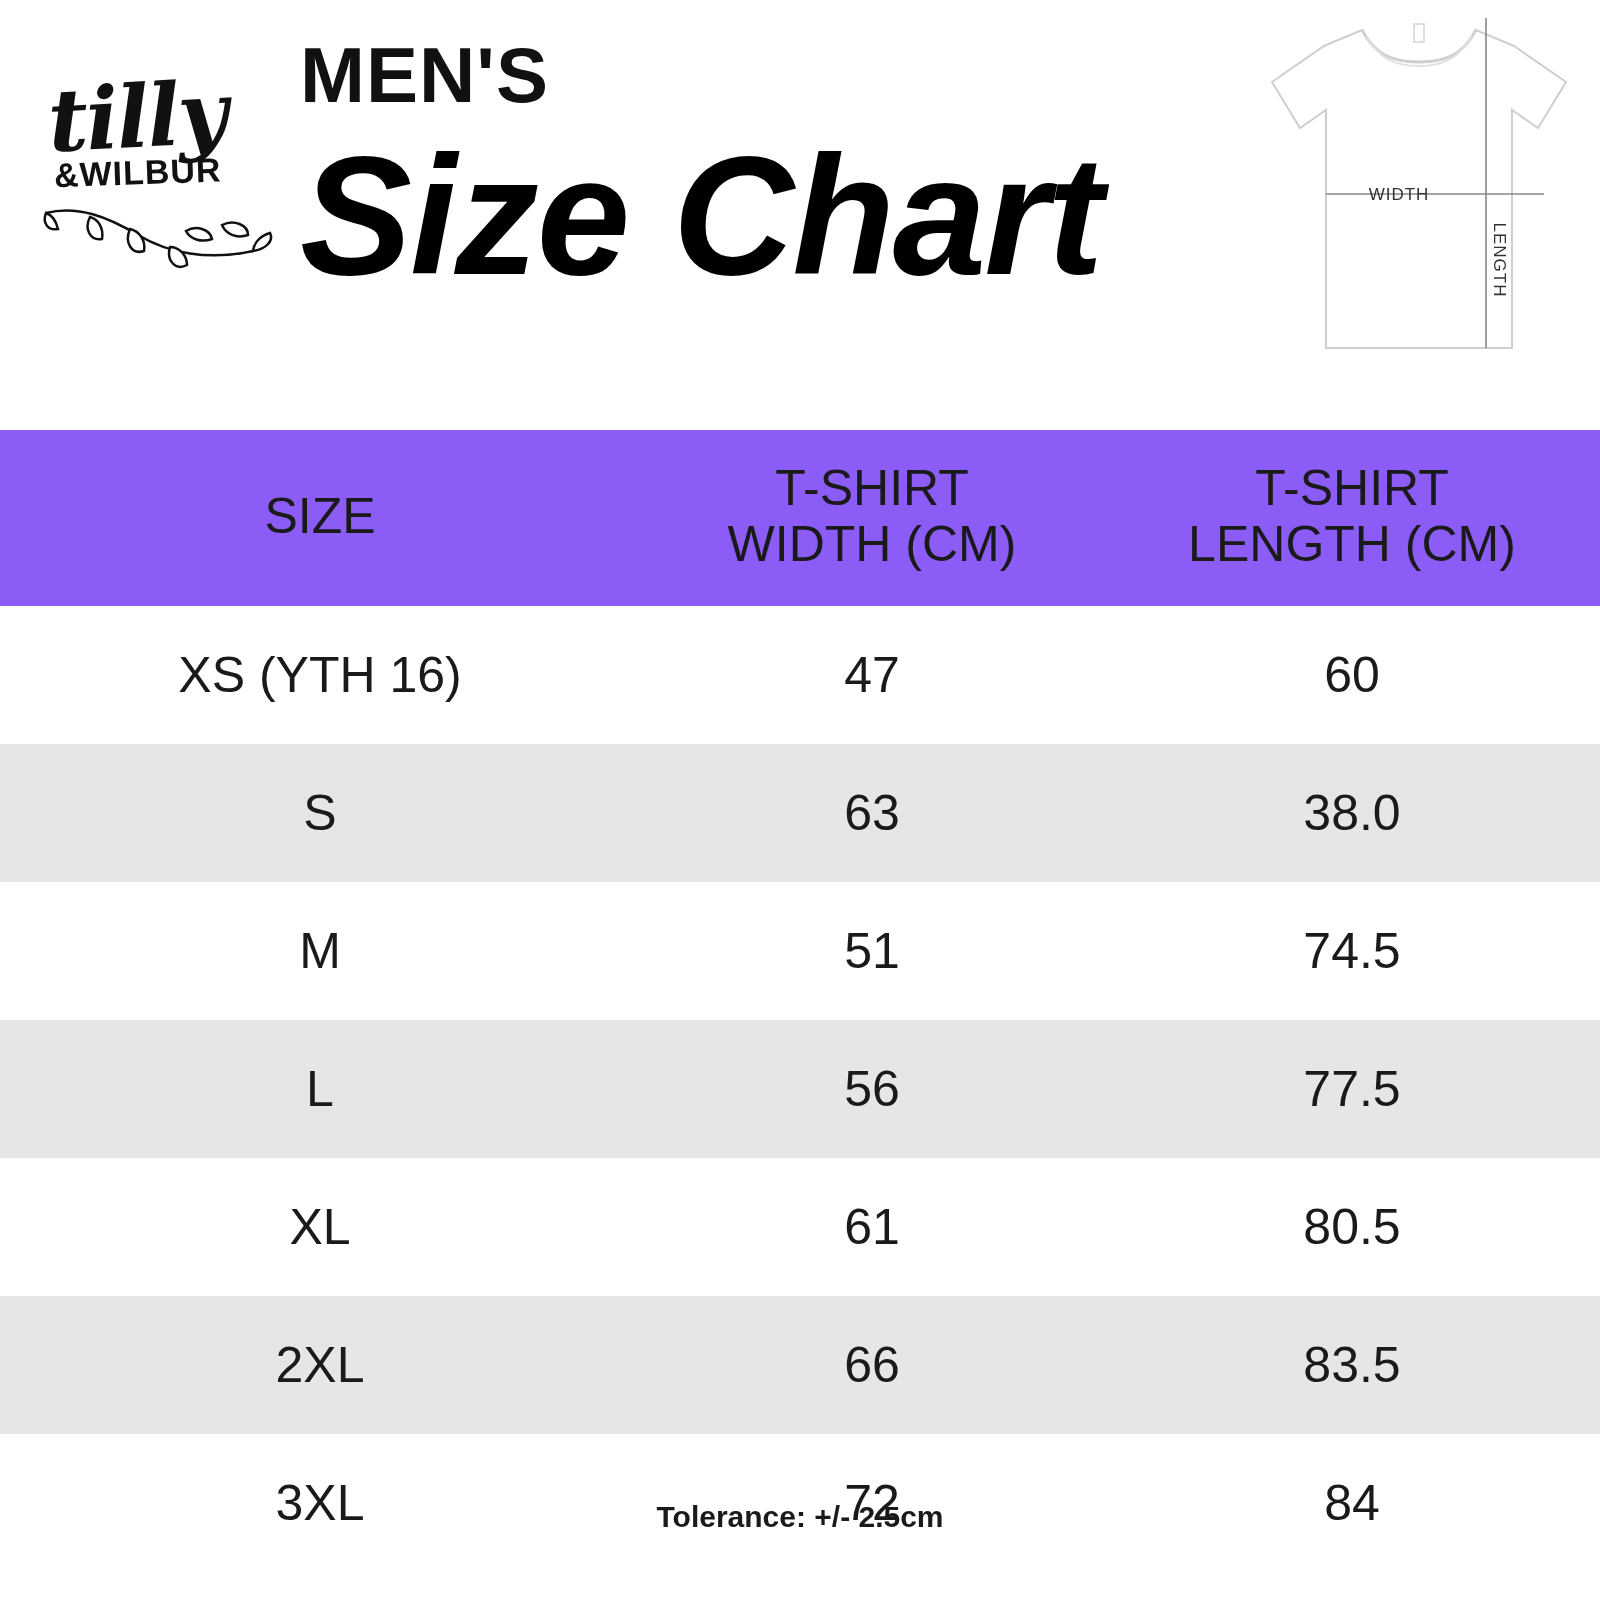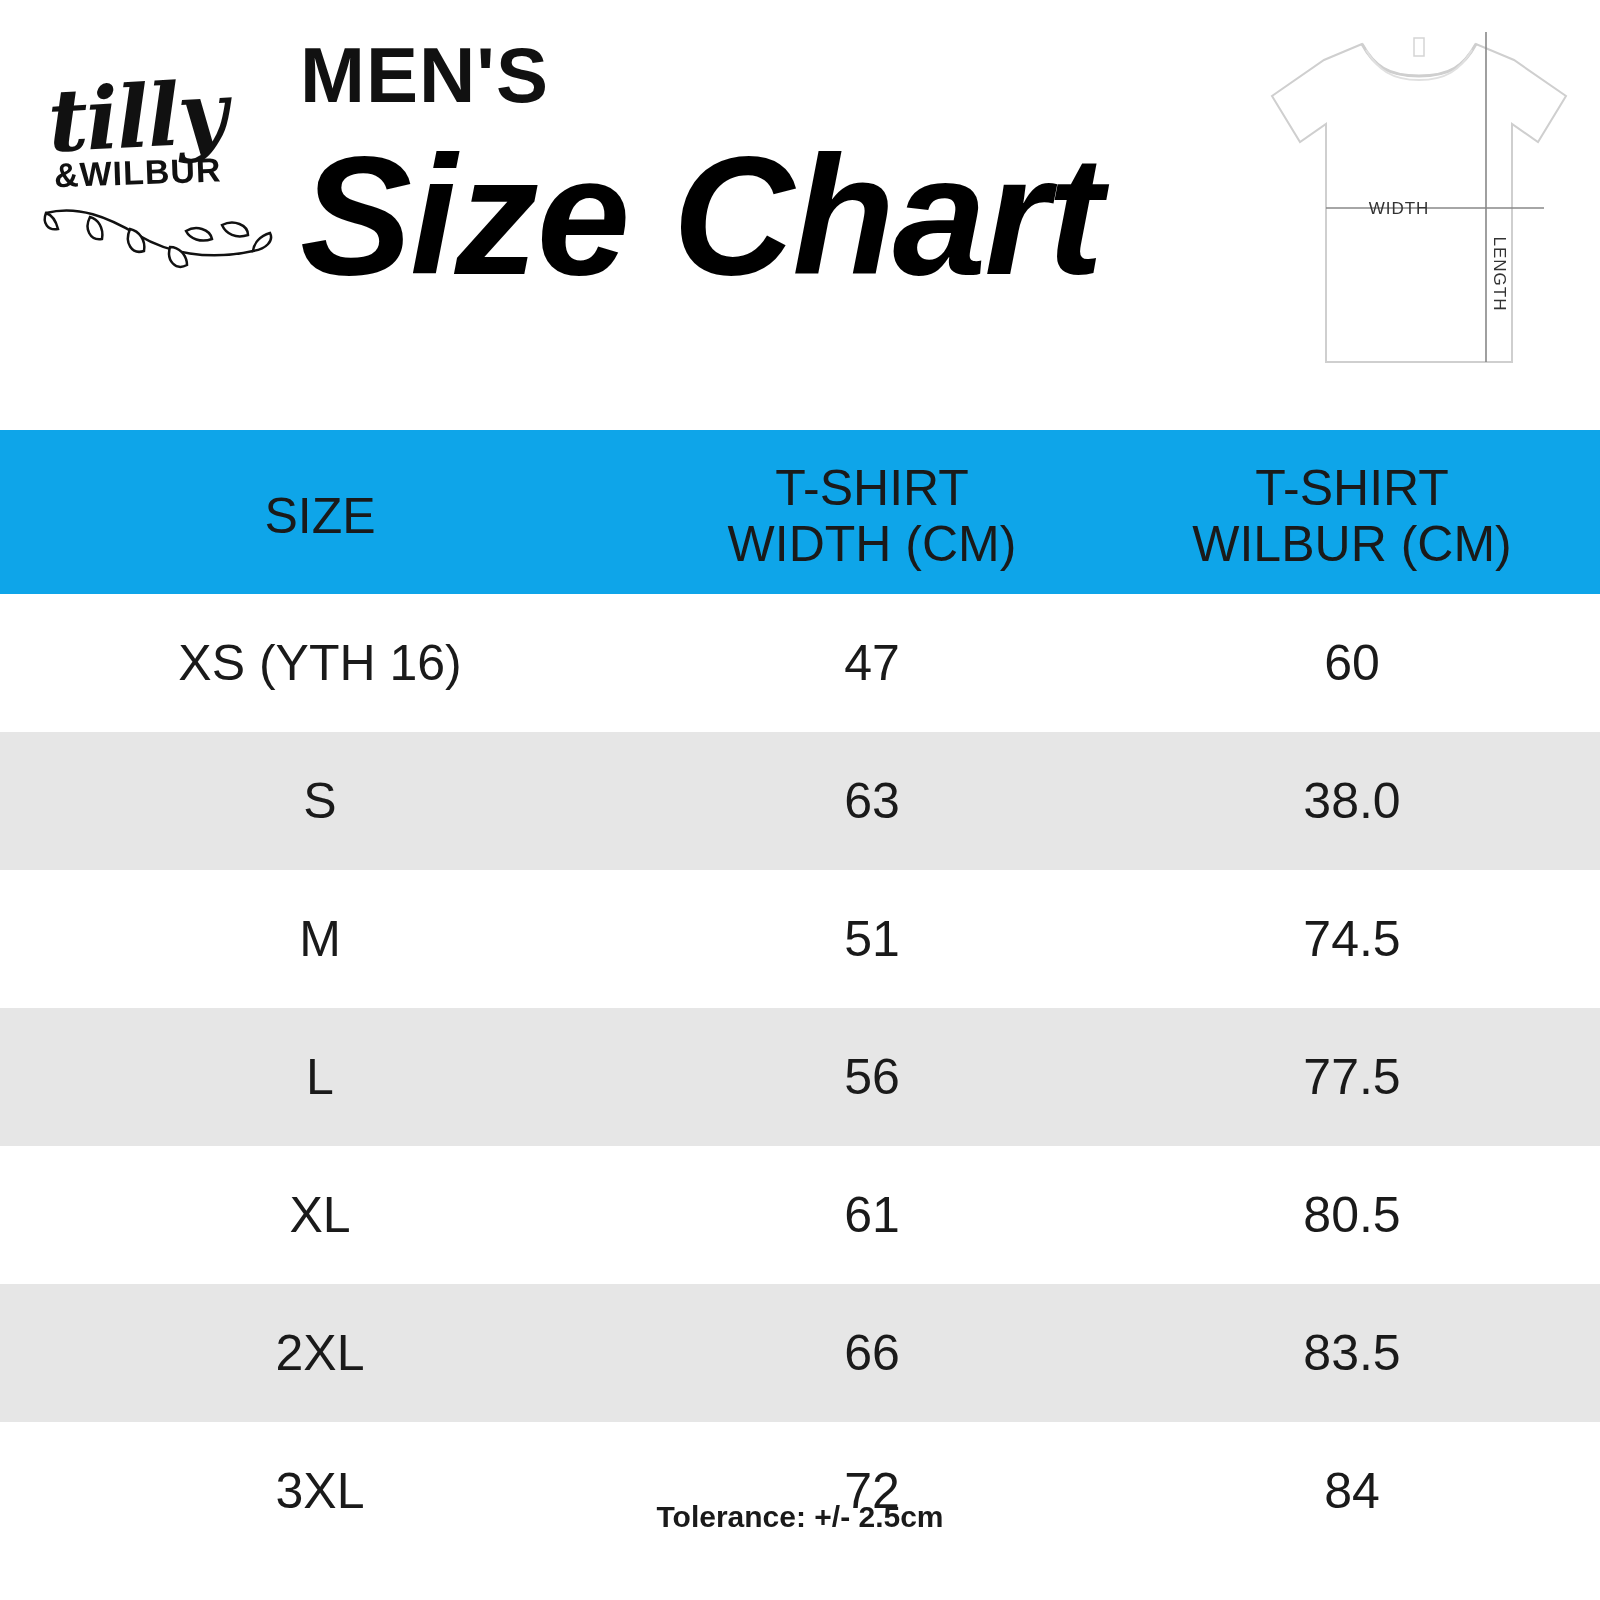--- a/index.html
+++ b/index.html
@@ -78,45 +78,45 @@
     line-height: 180px;
     letter-spacing: -2px;
     color: #000;
     margin-top: 6px;
   }
 
   
   .shirt-diagram {
     position: absolute;
     right: 16px;
-    top: 26px;
+    top: 12px;
     width: 330px;
     height: 360px;
   }
   .shirt-diagram svg { display: block; }
 
   
   .size-table {
     position: absolute;
     top: 430px;
     left: 0;
     width: 1600px;
     border-collapse: collapse;
     table-layout: fixed;
   }
   .size-table col.c1 { width: 40%; }
   .size-table col.c2 { width: 29%; }
   .size-table col.c3 { width: 31%; }
 
   .size-table th {
-    background: #0ea5e9;
+    background: #8b5cf6;
     font-weight: normal;
     font-size: 50px;
     line-height: 56px;
-    padding: 30px 10px 22px 10px;
+    padding: 30px 10px 34px 10px;
     color: #1a1a1a;
   }
   .size-table td {
     font-size: 50px;
     line-height: 56px;
     padding: 26px 10px;
     text-align: center;
     color: #1a1a1a;
     height: 86px;
   }
@@ -191,21 +191,21 @@
     </colgroup>
   <thead>
     <tr>
       <th>SIZE</th>
       <th>
         <span>T-SHIRT</span><br>
         <span>WIDTH (CM)</span>
       </th>
       <th>
         <span>T-SHIRT</span><br>
-        <span>WILBUR (CM)</span>
+        <span>LENGTH (CM)</span>
       </th>
     </tr>
   </thead>
   <tbody>
     <tr class="plain">
       <td>XS (YTH 16)</td>
       <td>47</td>
       <td>60</td>
     </tr>
     <tr class="shaded">

